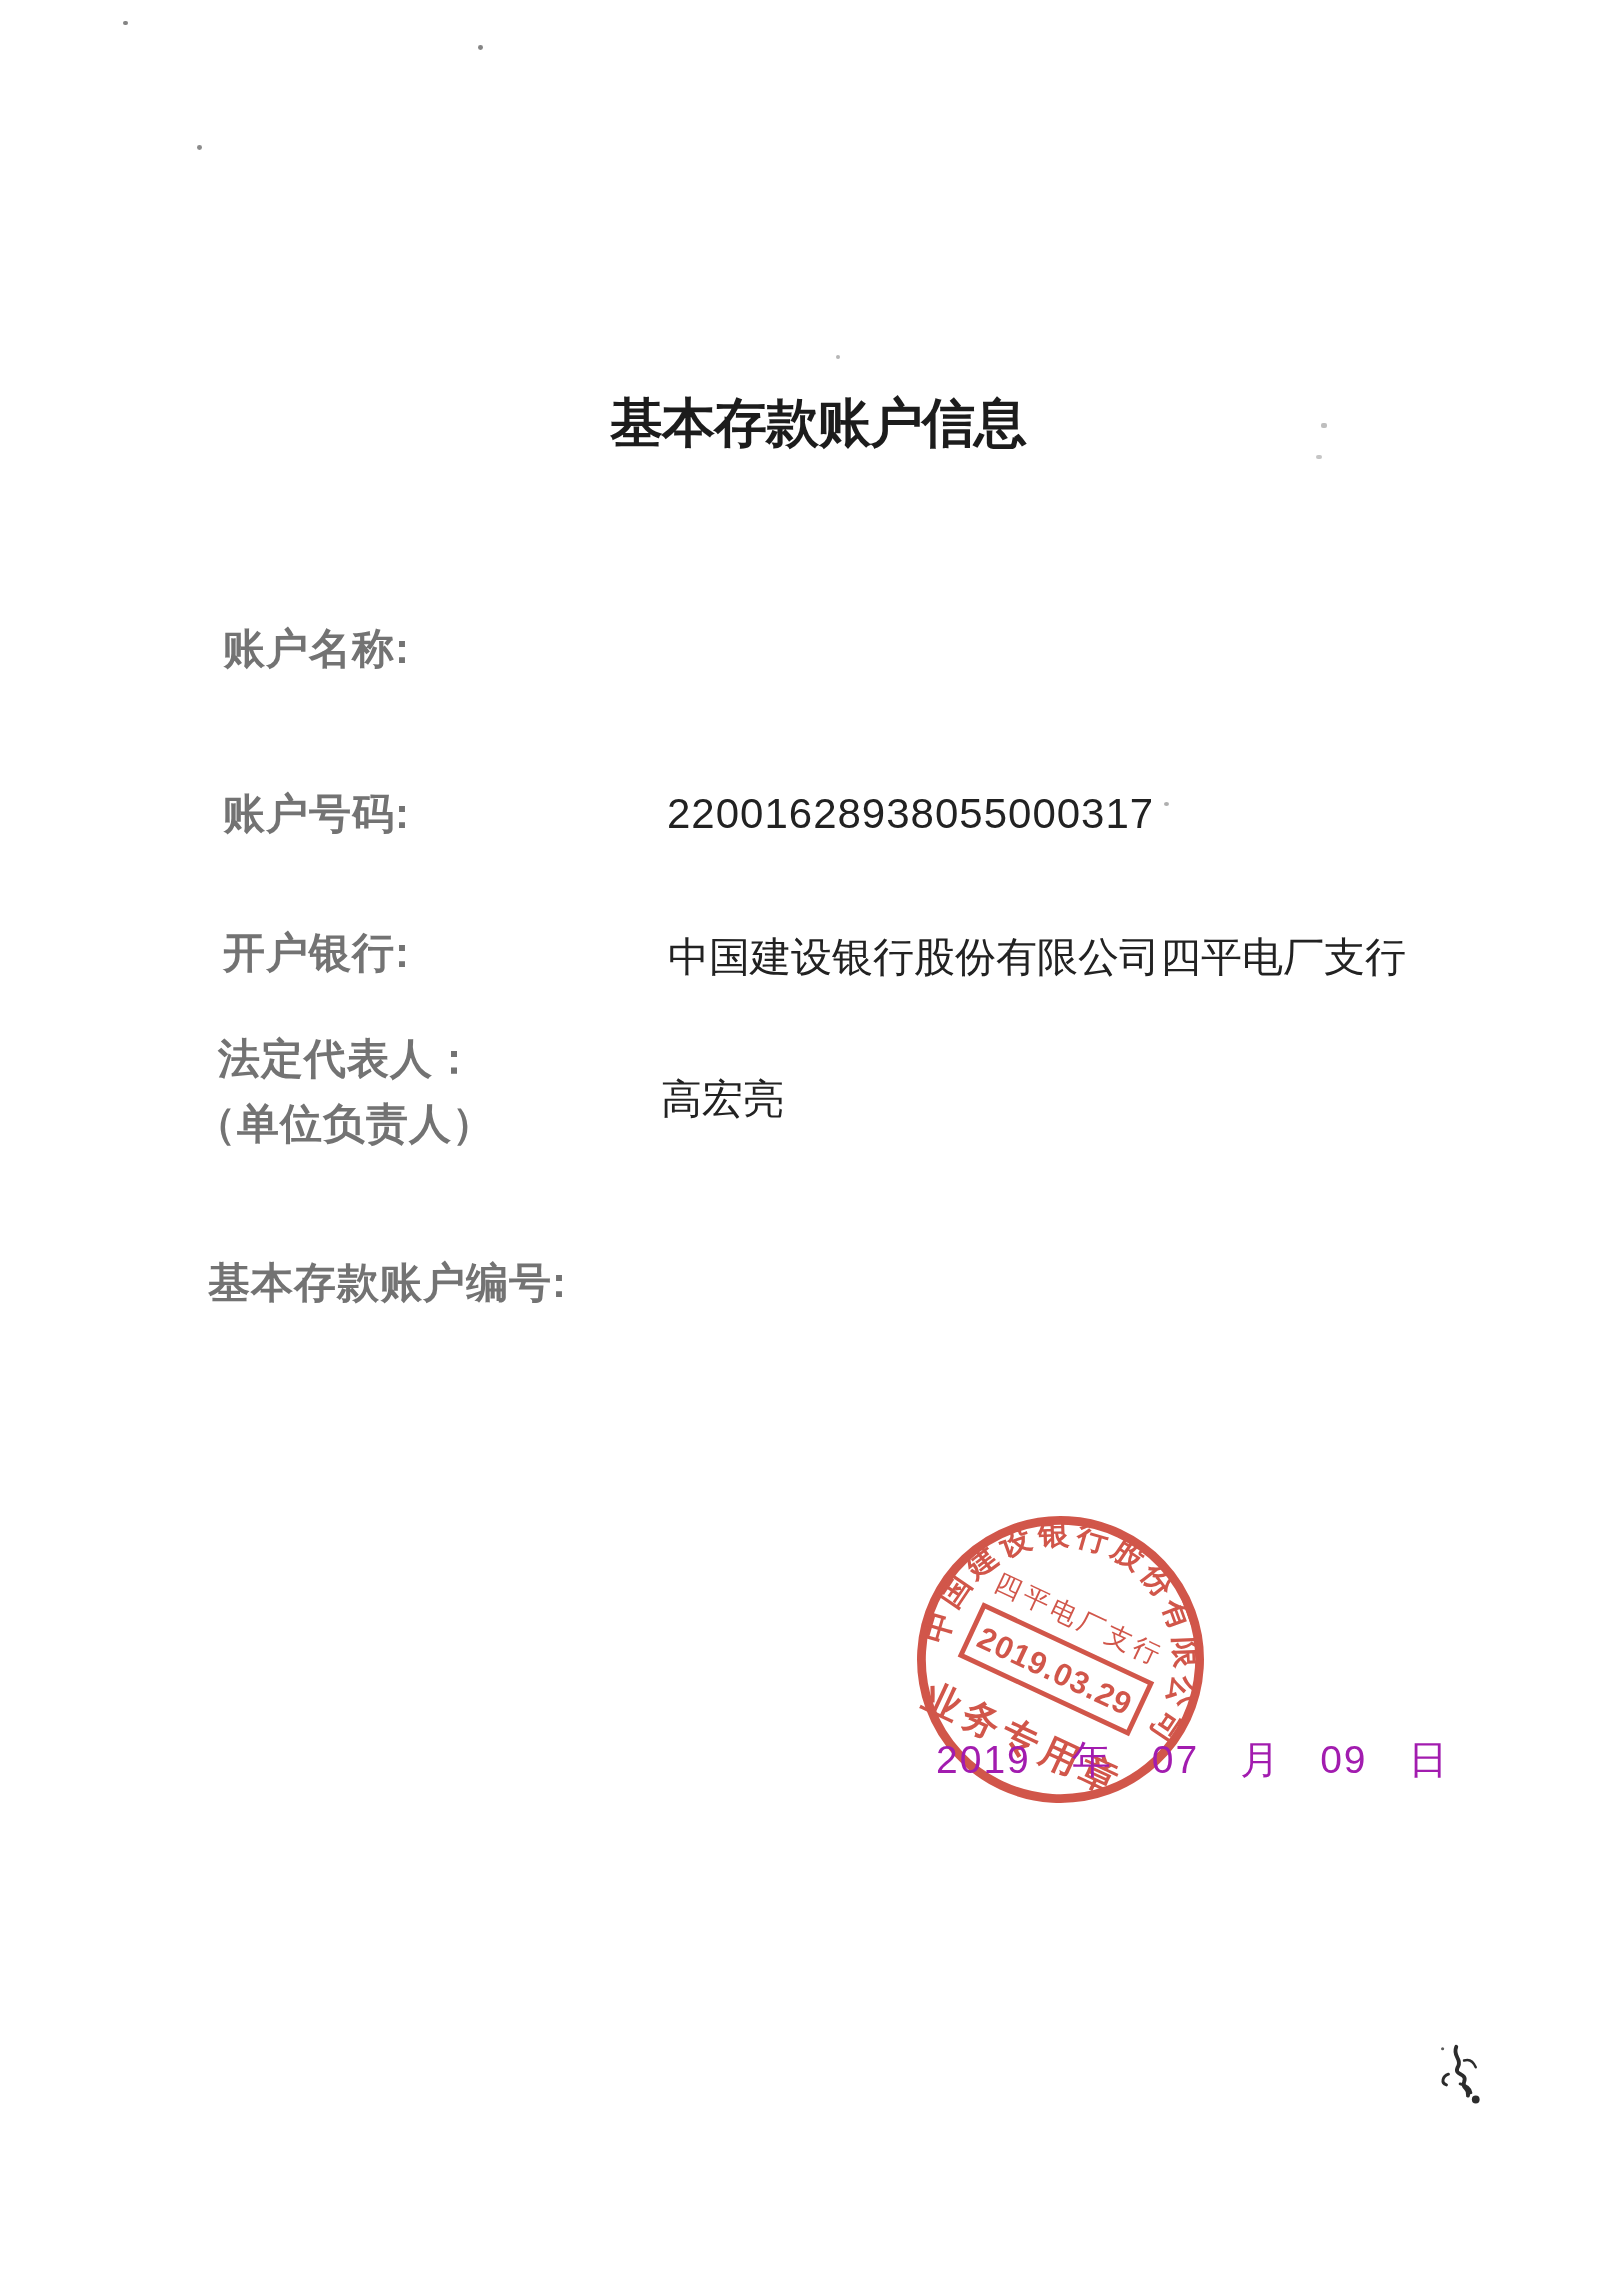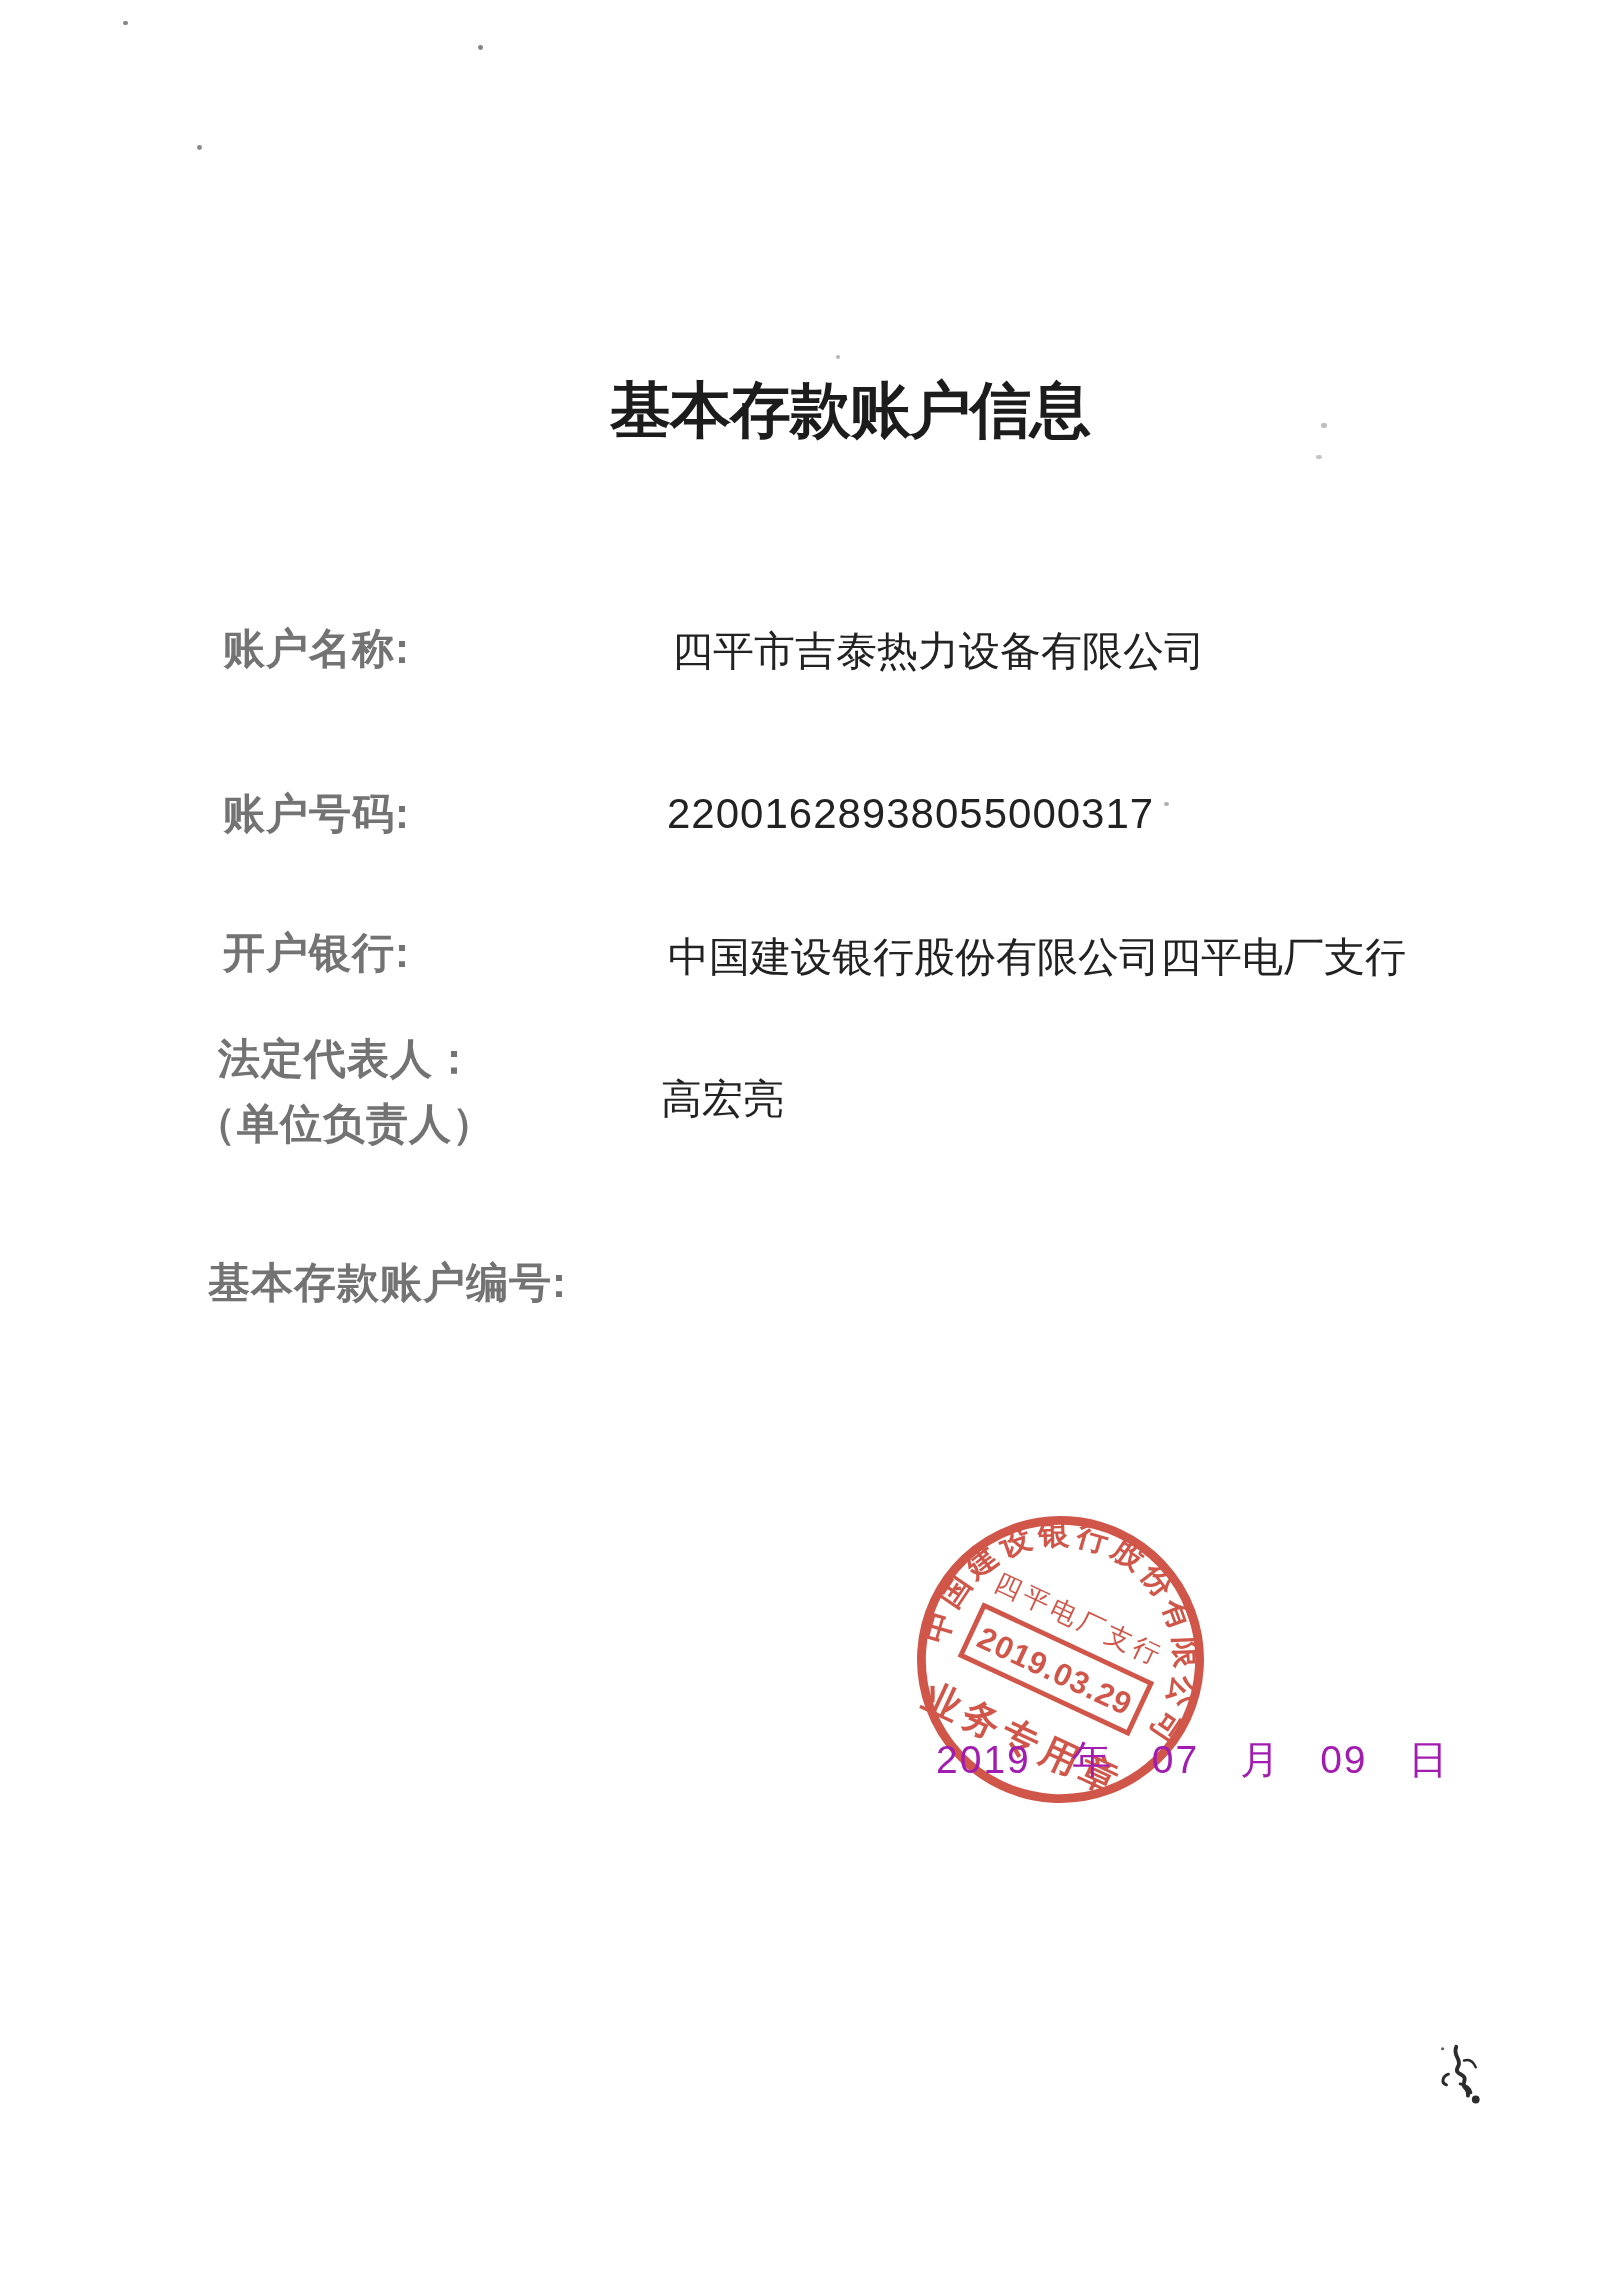--- a/index.html
+++ b/index.html
@@ -8,24 +8,24 @@
     background:#ffffff;
     position:relative;
     overflow:hidden;
     font-family:"Liberation Sans","DejaVu Sans",sans-serif;
     color:#1f1f1f;
   }
   .page { position:absolute; inset:0; }
 
   .title {
     position:absolute;
-    left:610px; top:370px;
+    left:610px; top:388px;
     margin:0;
     font-family:"Liberation Serif","DejaVu Serif",serif;
-    font-size:61px; font-weight:700;
+    font-size:53px; font-weight:700;
     letter-spacing:-1px;
     color:#1c1c1c;
     white-space:nowrap;
   }
 
   .label {
     position:absolute;
     font-size:42px; font-weight:700;
     letter-spacing:1px;
     color:#737373;
@@ -95,21 +95,20 @@
   }
 </style>
 </head>
 <body>
 
 <div class="page">
 
   <h1 class="title">基本存款账户信息</h1>
 
   <div class="label r1-label">账户名称:</div>
-  <div class="value r1-value">四平市吉泰热力设备有限公司</div>
 
   <div class="label r2-label">账户号码:</div>
   <div class="value r2-value">22001628938055000317</div>
 
   <div class="label r3-label">开户银行:</div>
   <div class="value r3-value">中国建设银行股份有限公司四平电厂支行</div>
 
   <div class="label r4-label1">法定代表人：</div>
   <div class="label r4-label2">（单位负责人）</div>
   <div class="value r4-value">高宏亮</div>

